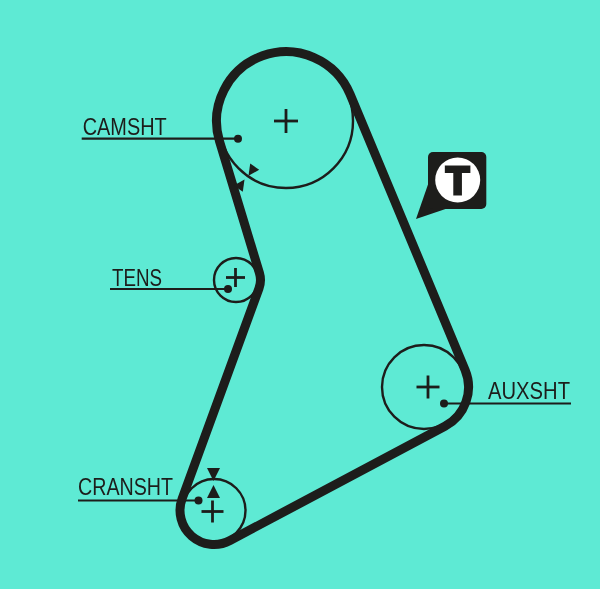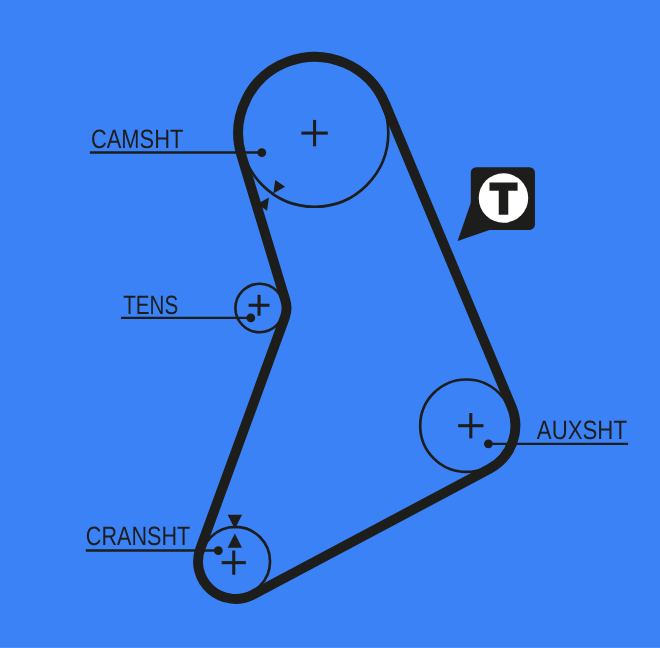--- a/index.html
+++ b/index.html
@@ -4,21 +4,21 @@
 <style>
   html, body {
     margin: 0;
     padding: 0;
     background: #ffffff;
   }
   .stage {
     position: relative;
     width: 600px;
     height: 589px;
-    background: #3b82f6;
+    background: #5eead4;
     overflow: hidden;
     font-family: "Liberation Sans", sans-serif;
   }
   svg { display: block; }
   text.pulley-label {
     font-family: "Liberation Sans", sans-serif;
     font-size: 24px;
     fill: #1d1d1b;
   }
   text.t-glyph {

